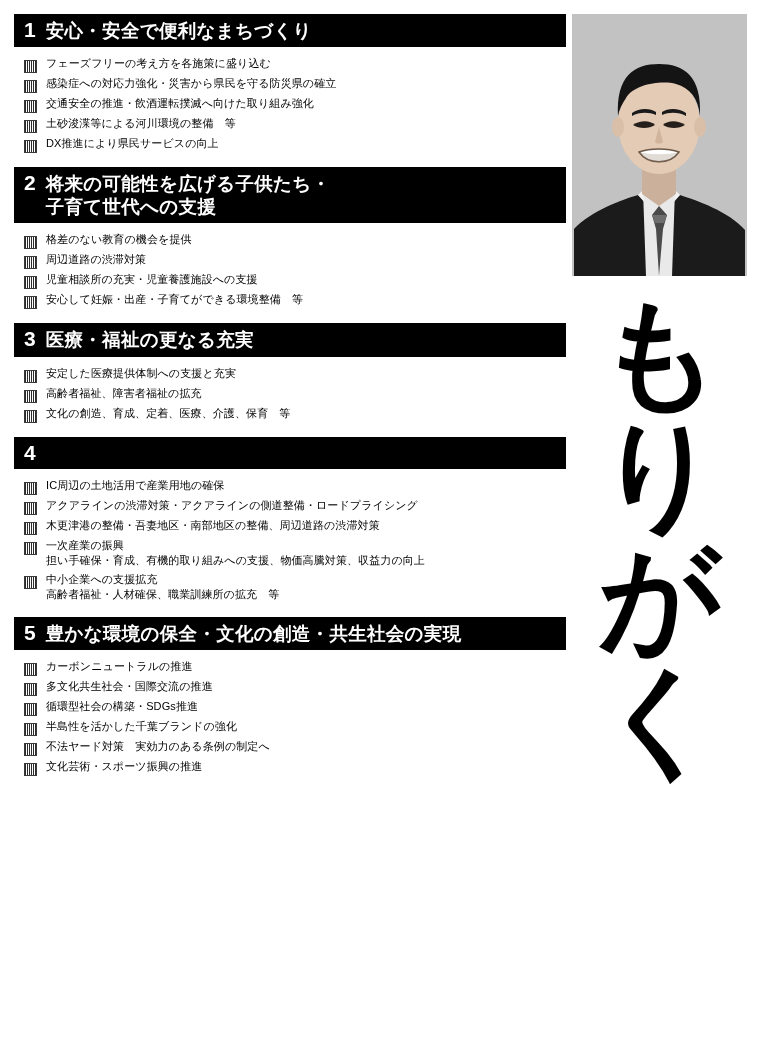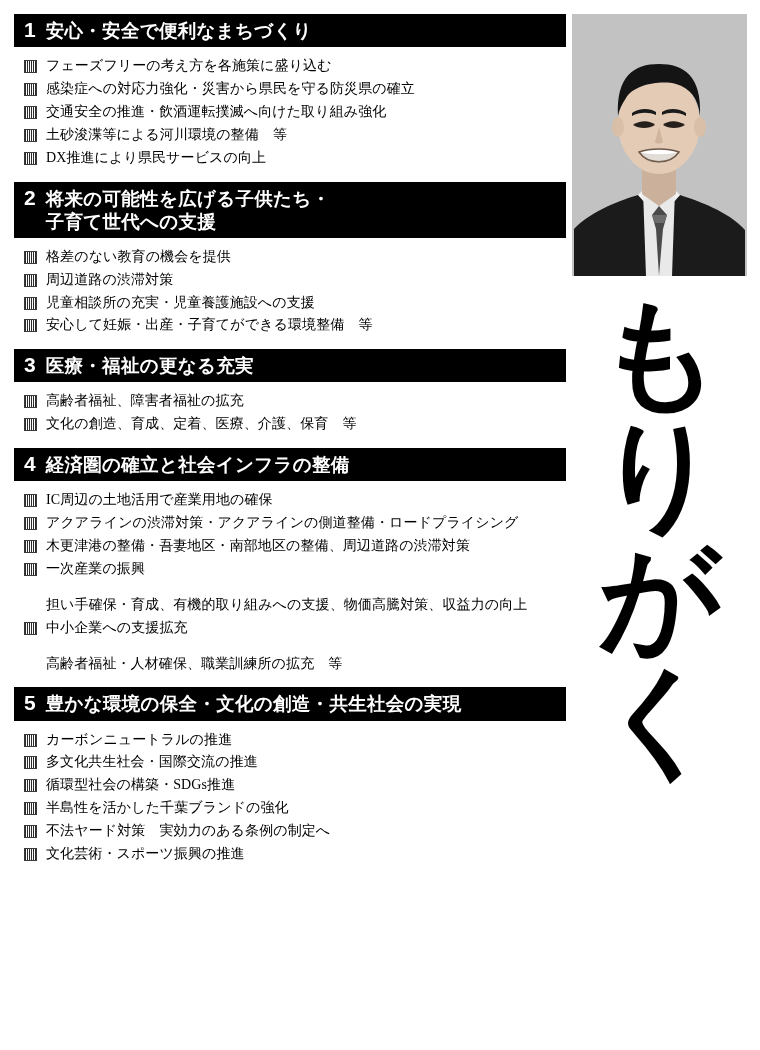--- a/index.html
+++ b/index.html
@@ -78,28 +78,26 @@
       repeating-linear-gradient(
         90deg,
         #2b2b2b 0px, #2b2b2b 1px,
         #ffffff 1px, #ffffff 2px
       ),
       #6a6a6a;
     border: 1px solid #3a3a3a;
     box-sizing: border-box;
   }
   .item-text {
-    font-size: 14px;
+    font-size: 11px;
     line-height: 1.42;
     letter-spacing: 0.1px;
-    font-family: Liberation Serif, serif;
   }
   .item-text .sub {
     display: block;
-    margin-top: 16px;
   }
 
   
   .photo {
     position: absolute;
     left: 572px;
     top: 14px;
     width: 175px;
     height: 262px;
     overflow: hidden;
@@ -185,33 +183,34 @@
 
     <div class="sec-head">
       <div class="sec-num">3</div>
       <div class="sec-title">
         <span>医療・福祉の更なる充実</span>
       </div>
     </div>
     <ul class="items">
       <li class="item">
         <span class="bullet"></span>
+        <span class="item-text">安定した医療提供体制への支援と充実</span>
+      </li>
+      <li class="item">
+        <span class="bullet"></span>
         <span class="item-text">高齢者福祉、障害者福祉の拡充</span>
       </li>
       <li class="item">
         <span class="bullet"></span>
         <span class="item-text">文化の創造、育成、定着、医療、介護、保育　等</span>
       </li>
     </ul>
 
     <div class="sec-head">
       <div class="sec-num">4</div>
-      <div class="sec-title">
-        <span>経済圏の確立と社会インフラの整備</span>
-      </div>
     </div>
     <ul class="items">
       <li class="item">
         <span class="bullet"></span>
         <span class="item-text">IC周辺の土地活用で産業用地の確保</span>
       </li>
       <li class="item">
         <span class="bullet"></span>
         <span class="item-text">アクアラインの渋滞対策・アクアラインの側道整備・ロードプライシング</span>
       </li>

